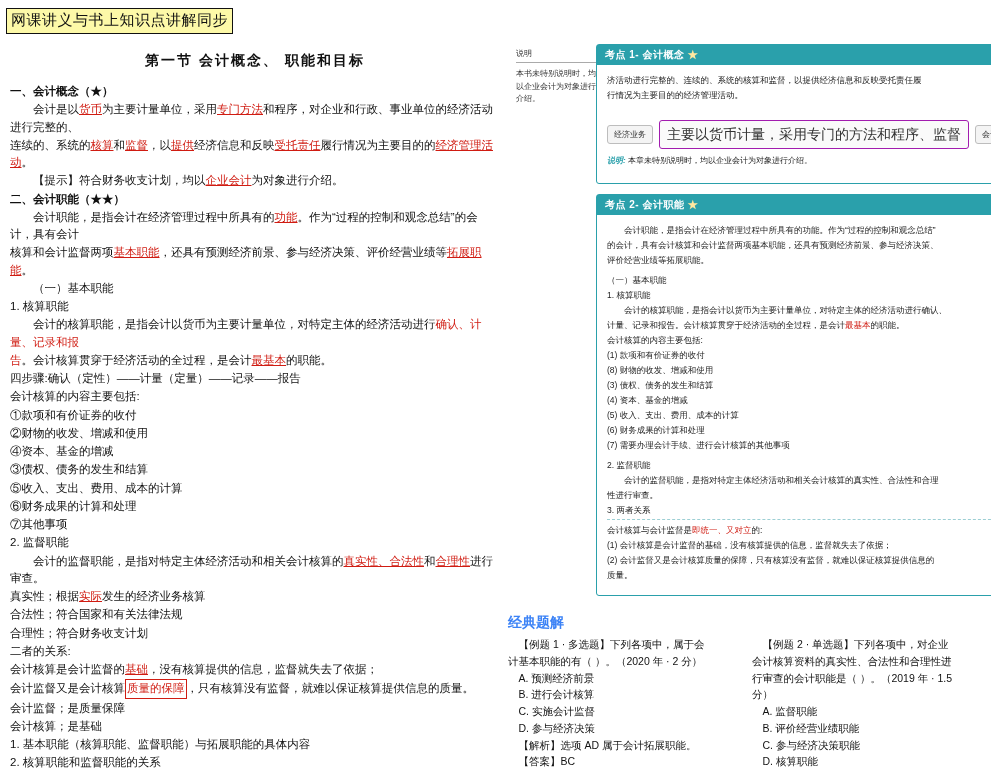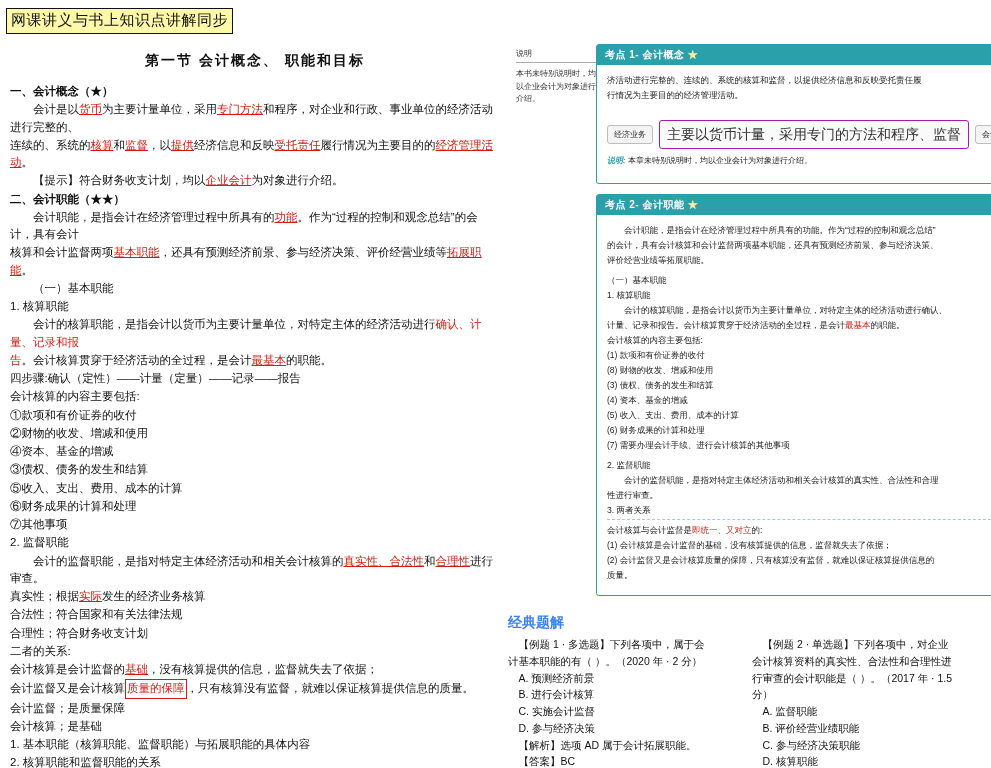--- a/index.html
+++ b/index.html
@@ -368,21 +368,21 @@
         </p>
         <p class="q-ind">
           <span class="bold">【答案】</span><span class="bold">BC</span>
         </p>
       </div>
       <div class="q-col">
         <p class="q-ind">
           <span class="bold">【例题 2 · 单选题】</span><span>下列各项中，对企业</span>
         </p>
         <p>会计核算资料的真实性、合法性和合理性进</p>
-        <p>行审查的会计职能是（    ）。（2017 年 · 1.5</p>
+        <p>行审查的会计职能是（    ）。（2019 年 · 1.5</p>
         <p>分）</p>
         <p class="q-ind">A. 监督职能</p>
         <p class="q-ind">B. 评价经营业绩职能</p>
         <p class="q-ind">C. 参与经济决策职能</p>
         <p class="q-ind">D. 核算职能</p>
 
       </div>
     </div>
   </div>
 

